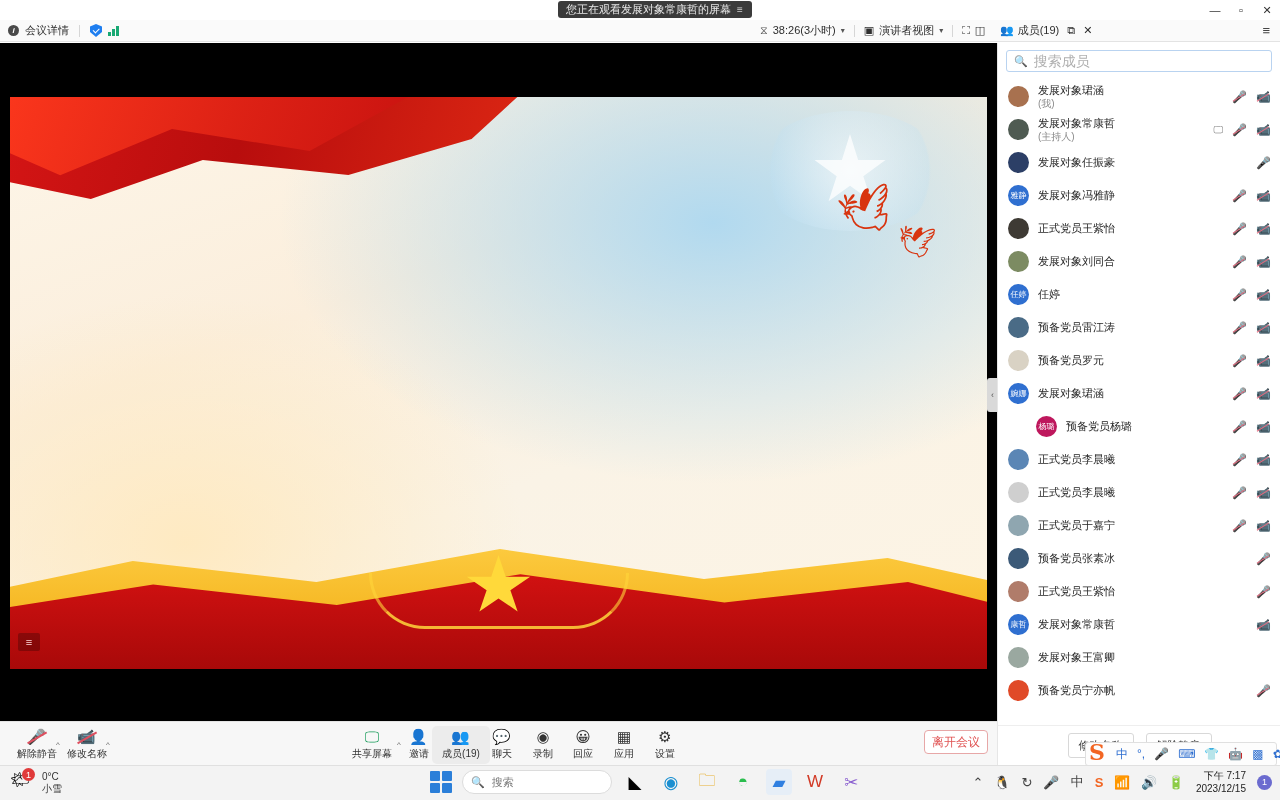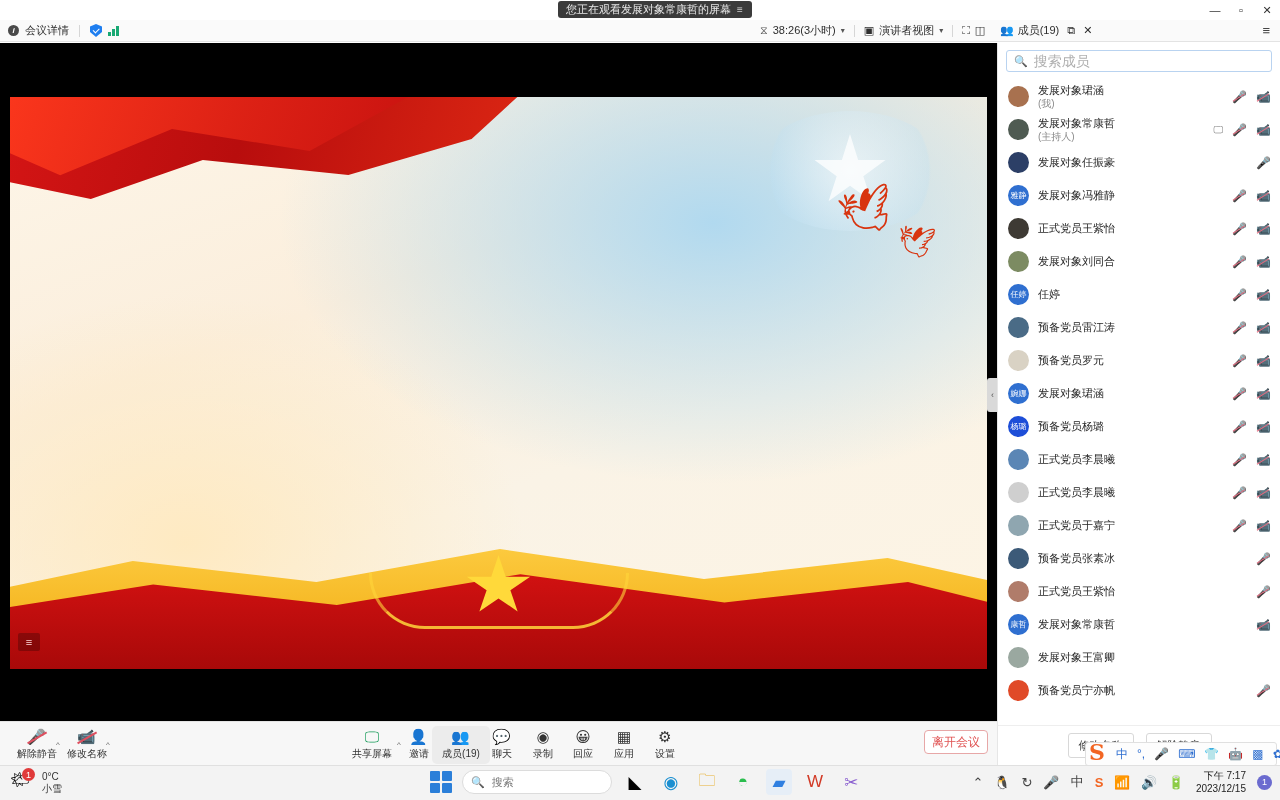--- a/index.html
+++ b/index.html
@@ -518,21 +518,21 @@
         </div>
         <div class="prow">
           <div class="avatar" style="background: rgb(47, 111, 208);">婉娜</div>
           <div class="pname">发展对象珺涵</div>
           <div class="picons">
             <span class="ic-mic slashed">🎤</span>
             <span class="ic-cam slashed">📹</span>
           </div>
         </div>
         <div class="prow">
-          <div class="avatar" style="background: #1d4ed8;">杨璐</div>
+          <div class="avatar" style="background: #be185d; margin-left: 28px;">杨璐</div>
           <div class="pname">预备党员杨璐</div>
           <div class="picons">
             <span class="ic-mic slashed">🎤</span>
             <span class="ic-cam slashed">📹</span>
           </div>
         </div>
         <div class="prow">
           <div class="avatar" style="background: rgb(91, 134, 181);"></div>
           <div class="pname">正式党员李晨曦</div>
           <div class="picons">

